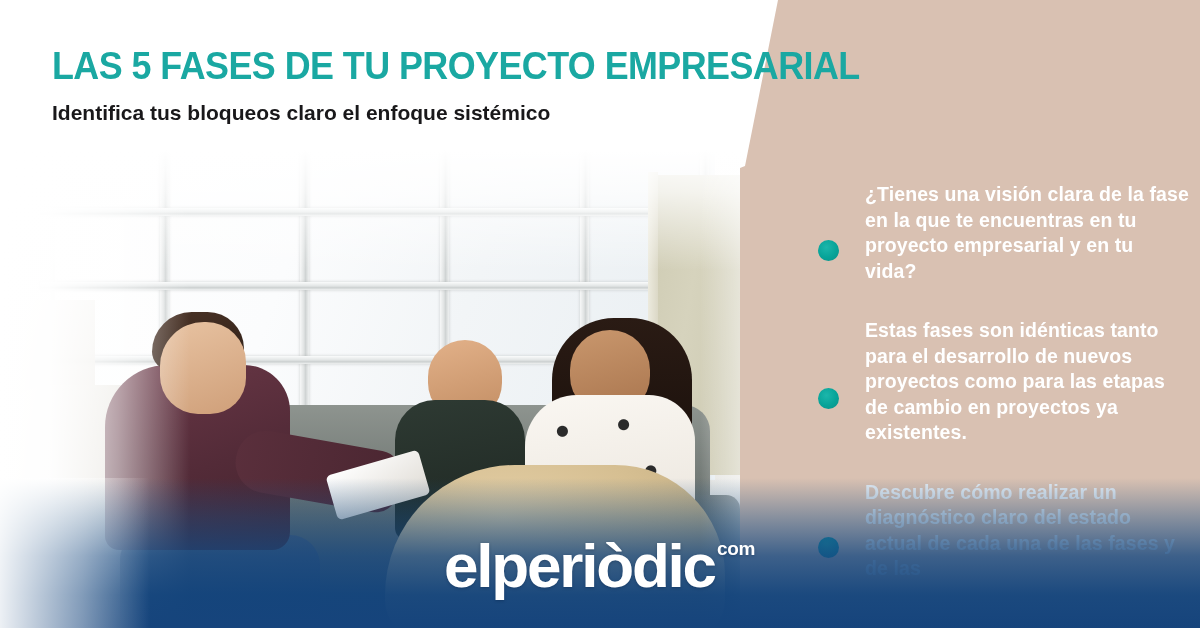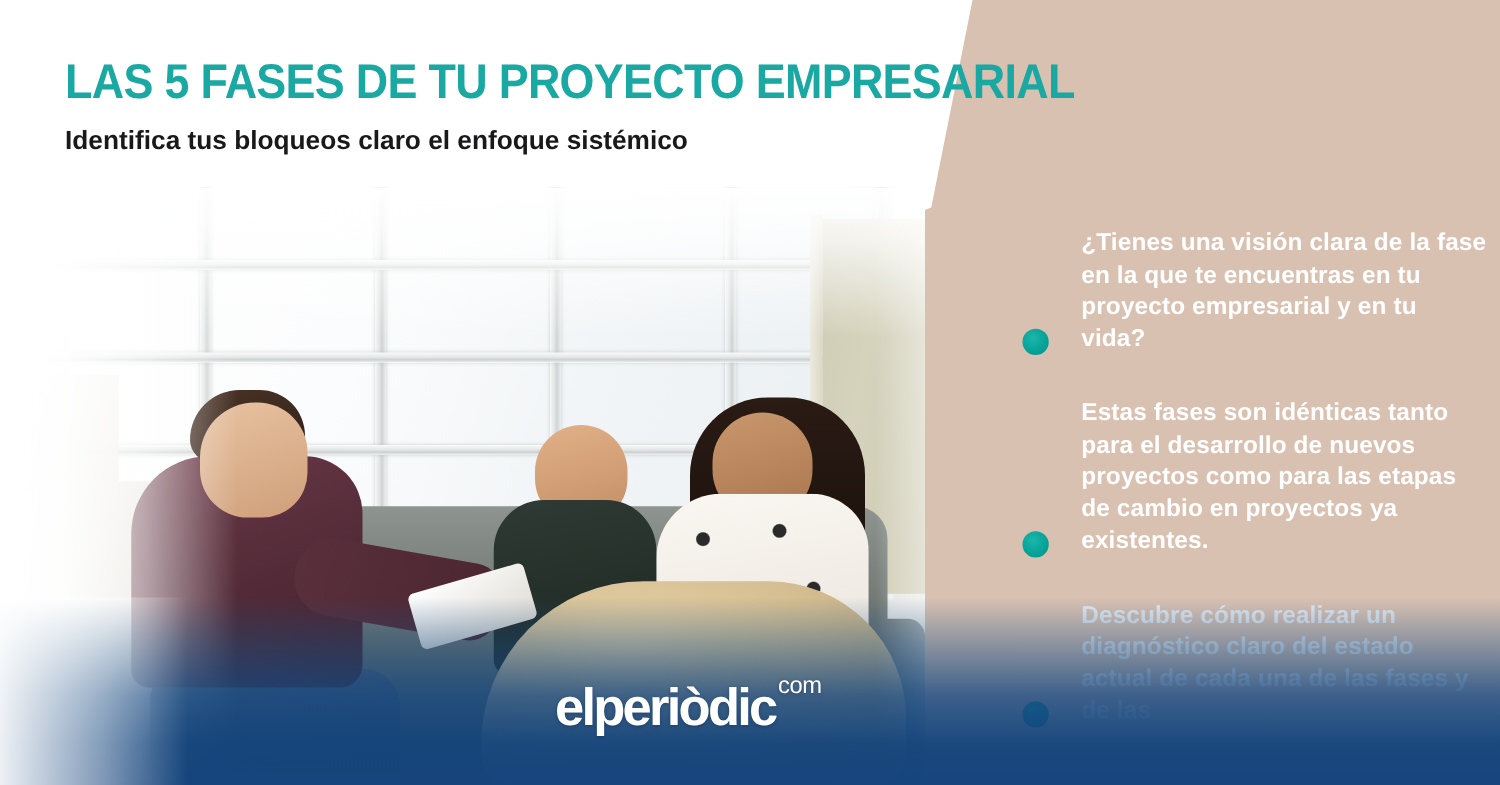--- a/index.html
+++ b/index.html
@@ -262,21 +262,21 @@
   
   .bullets {
     position: absolute;
     left: 818px;
     top: 182px;
     width: 372px;
   }
   .bullet-row {
     position: relative;
     display: flex;
-    align-items: flex-end;
+    align-items: center;
     margin-bottom: 34px;
   }
   .bullet-dot {
     flex: 0 0 auto;
     width: 21px;
     height: 21px;
     border-radius: 50%;
     background: radial-gradient(circle at 40% 35%, #1cb6ab 0%, #07a398 55%, #0a8f88 100%);
     margin-top: 34px;
     margin-right: 26px;
@@ -300,31 +300,31 @@
 
   
   .logo {
     position: absolute;
     left: 444px;
     top: 535px;
     display: flex;
     align-items: flex-start;
   }
   .logo-word {
-    font-size: 42px;
+    font-size: 62px;
     line-height: 62px;
     font-weight: 700;
     color: #ffffff;
     letter-spacing: -2.2px;
     text-shadow: 0 1px 3px rgba(10,30,60,.35);
   }
   .logo-com {
     font-size: 19px;
     line-height: 19px;
-    font-weight: 400;
+    font-weight: 700;
     color: #ffffff;
     letter-spacing: -0.3px;
     margin-left: 2px;
     margin-top: 4px;
     text-shadow: 0 1px 3px rgba(10,30,60,.35);
   }
 </style>
 </head>
 <body>
 

